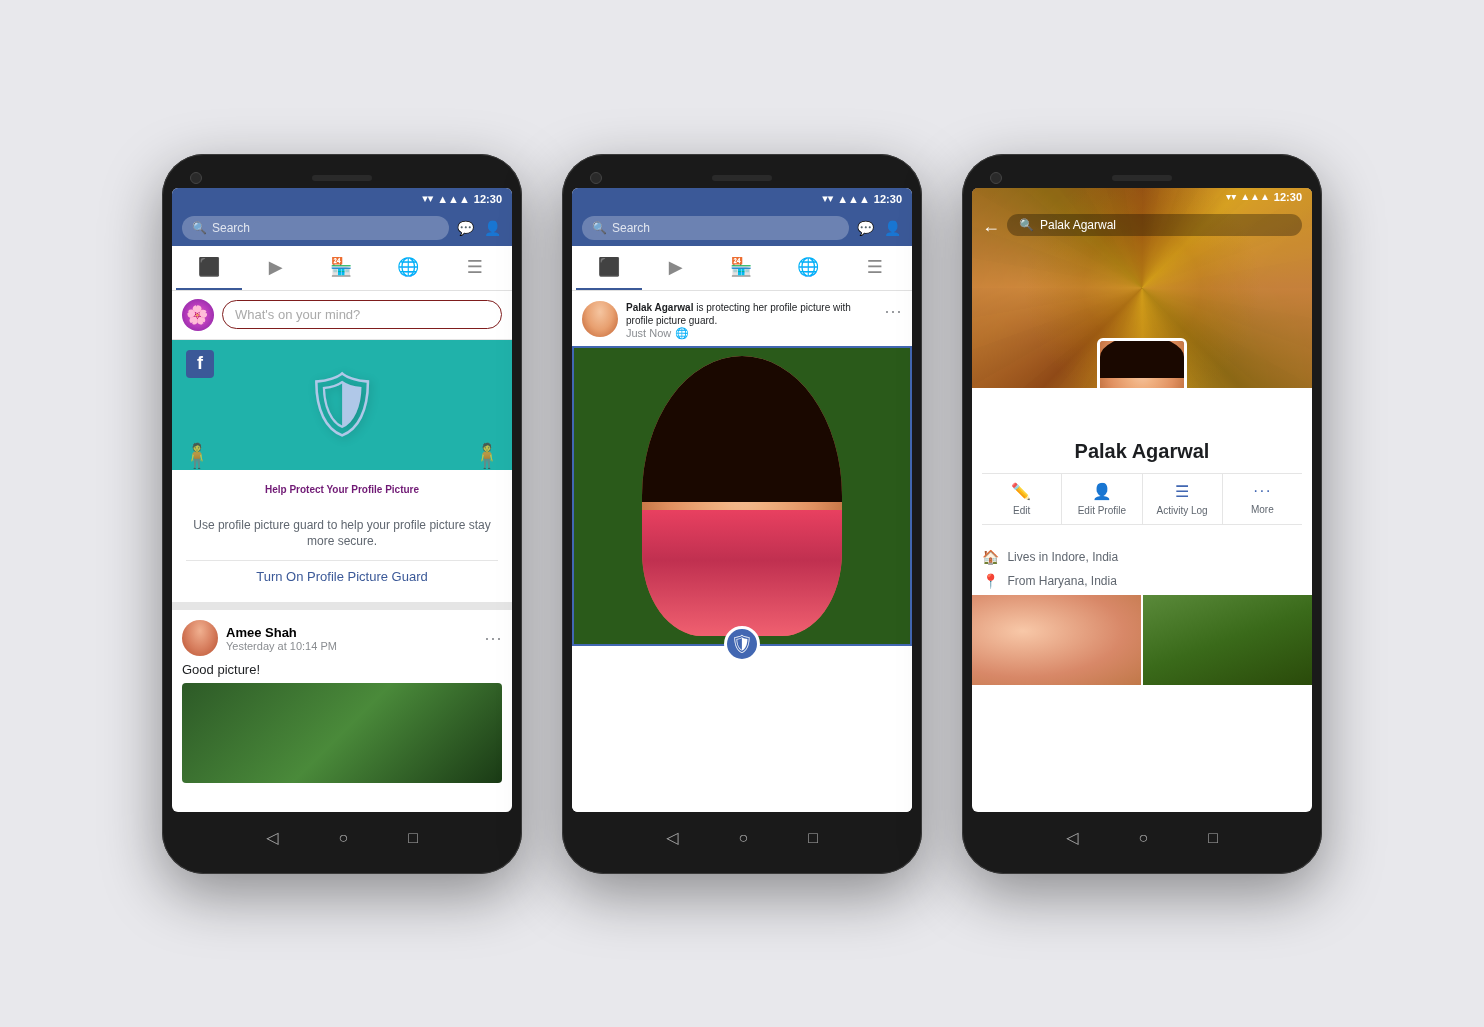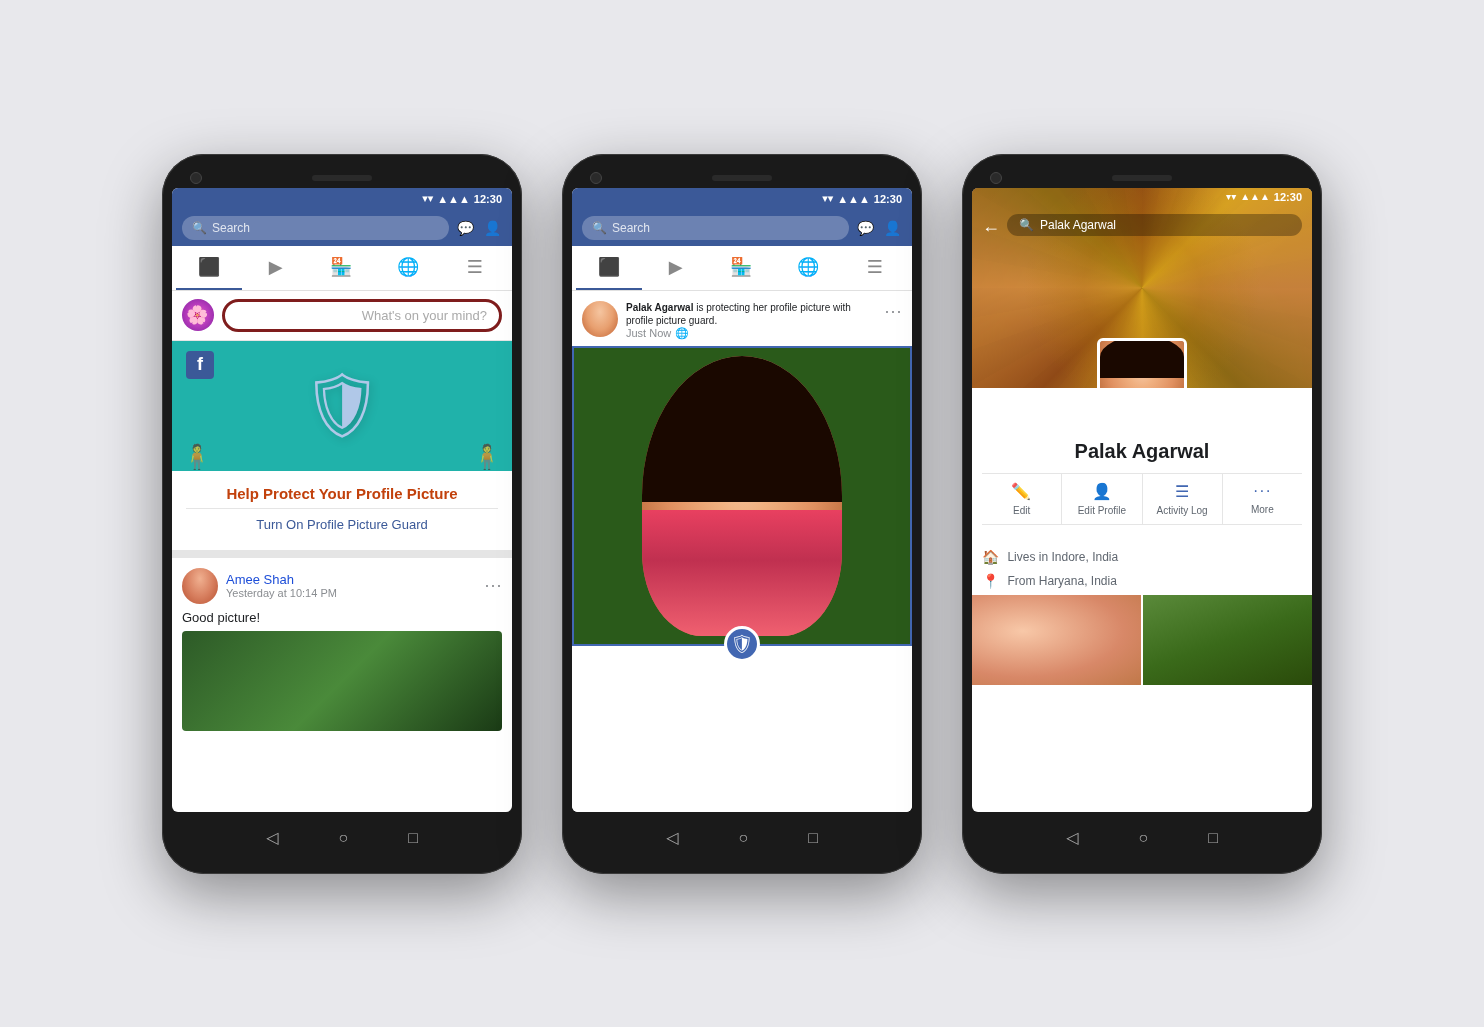--- a/index.html
+++ b/index.html
@@ -129,24 +129,23 @@
       height: 32px;
       border-radius: 50%;
       background: #c8a080;
       overflow: hidden;
       flex-shrink: 0;
     }
     .composer-input {
       flex: 1;
       color: #aaa;
       font-size: 13px;
-      border: 3px solid #7f1d1d;
+      border: 1px solid #7f1d1d;
       border-radius: 20px;
       padding: 6px 12px;
-      text-align: right;
     }
 
     
     .ppg-card {
       background: white;
       border-bottom: 8px solid #e5e5e5;
     }
     .ppg-banner {
       background: #20b2aa;
       height: 130px;
@@ -188,24 +187,24 @@
     }
     .stick-figure {
       font-size: 24px;
       color: rgba(255,255,255,0.7);
     }
     .ppg-content {
       padding: 14px 14px 10px;
       text-align: center;
     }
     .ppg-title {
-      font-size: 15px;
+      font-size: 10px;
       font-weight: bold;
-      color: #c2410c;
-      margin-bottom: 6px;
+      color: #701a75;
+      margin-bottom: 22px;
     }
     .ppg-subtitle {
       font-size: 12px;
       color: #606770;
       line-height: 1.4;
       margin-bottom: 10px;
     }
     .ppg-cta {
       color: #3b5998;
       font-size: 13px;
@@ -232,21 +231,21 @@
       height: 36px;
       border-radius: 50%;
       background: #c08060;
       overflow: hidden;
       flex-shrink: 0;
       display: flex;
       align-items: center;
       justify-content: center;
     }
     .post-meta { flex: 1; }
-    .post-name { font-size: 13px; font-weight: 400; color: #1d4ed8; }
+    .post-name { font-size: 13px; font-weight: 700; color: #000000; }
     .post-time { font-size: 11px; color: #8a8d91; }
     .post-more { color: #8a8d91; font-size: 18px; cursor: pointer; }
     .post-text { font-size: 13px; color: #1c1e21; margin-bottom: 6px; }
     .post-image {
       width: 100%;
       height: 100px;
       object-fit: cover;
       border-radius: 4px;
       overflow: hidden;
       background: linear-gradient(135deg, #2d5a27 0%, #4a8a3a 50%, #1a3a15 100%);
@@ -496,20 +495,21 @@
       <div class="ppg-banner">
         <div class="fb-f-logo">f</div>
         <div class="shield-icon-big">🛡</div>
         <div class="banner-figures">
           <span class="stick-figure">🧍</span>
           <span class="stick-figure">🧍</span>
         </div>
       </div>
       <div class="ppg-content">
         <div class="ppg-title">Help Protect Your Profile Picture</div>
+        <div class="ppg-subtitle">Use profile picture guard to help your profile picture stay more secure.</div>
         <a class="ppg-cta">Turn On Profile Picture Guard</a>
       </div>
     </div>
 
     <div class="post">
       <div class="post-header">
         <div class="post-avatar">
           <div class="avatar-woman2"></div>
         </div>
         <div class="post-meta">

